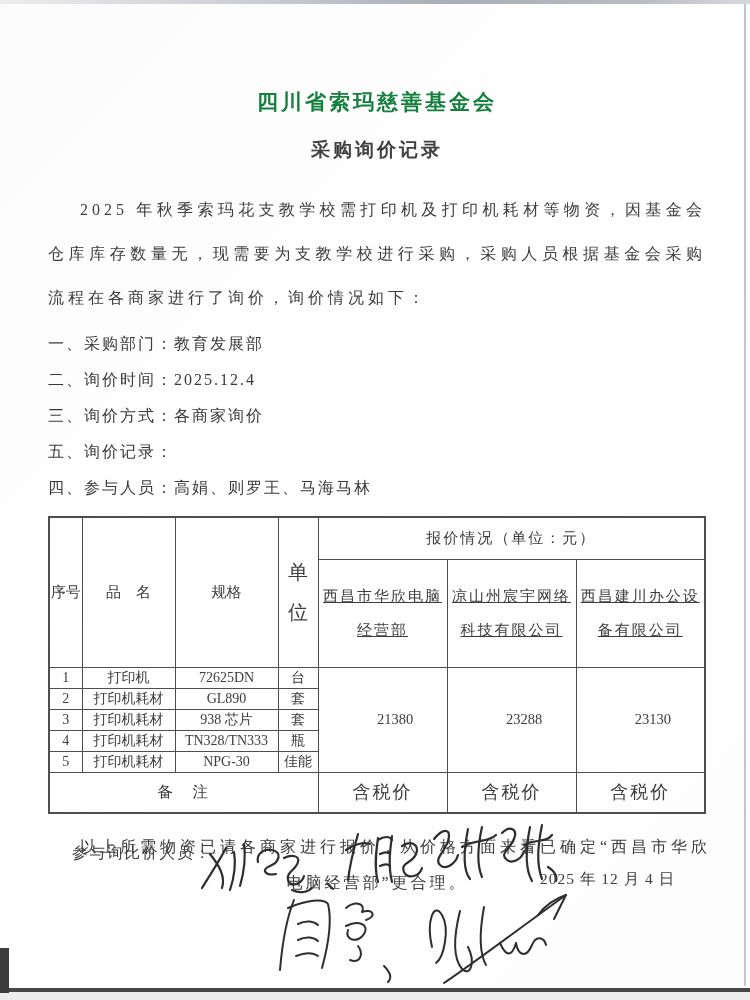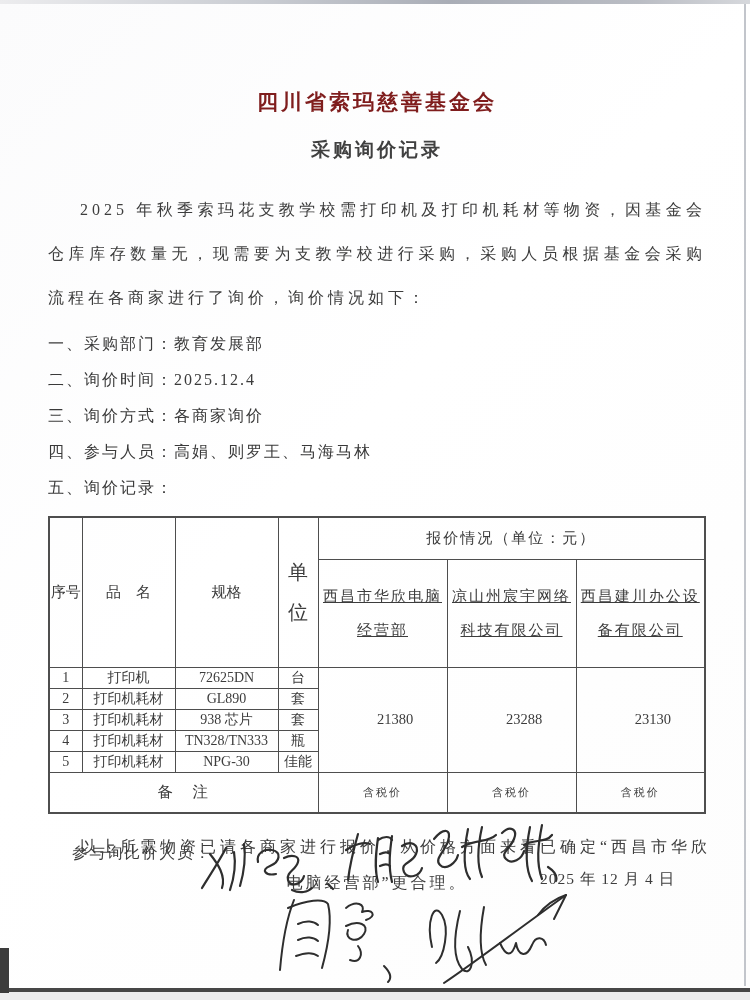--- a/index.html
+++ b/index.html
@@ -14,21 +14,21 @@
   
   .edge-top { position:absolute; top:0; left:0; width:750px; height:4px;
     background:linear-gradient(to right,#ececee 0%,#c9ccd2 35%,#a9adb6 60%,#b9bcc3 85%,#d6d8dc 100%); }
   .edge-bottom-line { position:absolute; top:988px; left:0; width:750px; height:4px; background:#474747; }
   .edge-bottom-below { position:absolute; top:992px; left:0; width:750px; height:8px; background:#ededee; }
   .edge-right { position:absolute; top:4px; left:744px; width:2px; height:982px; background:#c2c5cb; }
   .corner-bl { position:absolute; top:948px; left:0; width:9px; height:45px; background:#3c3c3c; }
 
   .content { position:absolute; top:0; left:48px; width:658px; padding-top:88px; }
 
-  .title { text-align:center; font-size:21px; font-weight:bold; letter-spacing:3px; color:#7f1d1d; }
+  .title { text-align:center; font-size:21px; font-weight:bold; letter-spacing:3px; color:#15803d; }
   .subtitle { text-align:center; font-size:19px; font-weight:bold; letter-spacing:3px; color:#404040; margin-top:21px; }
 
   .intro { margin-top:25px; font-size:16px; line-height:44px; text-indent:2em;
     text-align:justify; letter-spacing:4px; }
 
   .qlist { margin-top:6px; list-style:none; }
   .qlist li { font-size:16px; font-weight:normal; line-height:36px; letter-spacing:2px; color:#3a3a3a; }
 
   table.quote { width:658px; margin-top:10px; border-collapse:collapse; table-layout:fixed; }
   table.quote, table.quote td, table.quote th {
@@ -38,21 +38,21 @@
     font-weight:normal; color:#3c3c3c; overflow:hidden; }
   th.h-index  { width:33px;  font-size:15px; line-height:40px; letter-spacing:0; }
   th.h-prod   { width:93px;  font-size:15px; }
   th.h-spec   { width:103px; font-size:15px; }
   th.h-unit   { width:40px;  font-size:20px; line-height:40px; }
   th.h-group  { height:42px; font-size:15px; letter-spacing:2px; }
   th.h-vendor { height:108px; font-size:15px; line-height:34px; letter-spacing:2px; padding:0 4px;text-decoration:underline; }
   td.c-row    { height:21px; font-size:14px; }
   td.c-quote  { font-size:14.5px;padding-left:25px; }
   td.c-remark-label { height:41px; font-size:15.5px; letter-spacing:2px; }
-  td.c-remark-val   { font-size:11px; letter-spacing:2px; }
+  td.c-remark-val   { font-size:18px; letter-spacing:2px; }
 
   .closing { margin-top:15px; }
   .closing .ln1 { display:block; font-size:16px; line-height:36px; text-indent:2em; letter-spacing:4px; white-space:nowrap; }
   .closing .ln2 { display:block; font-size:16px; line-height:36px; text-align:center; letter-spacing:3px; }
 
   .participants-label { position:absolute; top:843px; left:72px; font-size:15.5px; letter-spacing:2px; }
   .date-line { position:absolute; top:869px; left:540px; font-size:15.5px; letter-spacing:1px; }
 
   .sig { position:absolute; }
   .sig path { fill:none; stroke:#2e2e2e; stroke-width:2.2; stroke-linecap:round; stroke-linejoin:round; }
@@ -71,22 +71,22 @@
 
   <div class="title">四川省索玛慈善基金会</div>
   <div class="subtitle">采购询价记录</div>
 
   <p class="intro">2025 年秋季索玛花支教学校需打印机及打印机耗材等物资，因基金会仓库库存数量无，现需要为支教学校进行采购，采购人员根据基金会采购流程在各商家进行了询价，询价情况如下：</p>
 
   <ul class="qlist">
     <li>一、采购部门：教育发展部</li>
     <li>二、询价时间：2025.12.4</li>
     <li>三、询价方式：各商家询价</li>
+    <li>五、询价记录：</li>
     <li>四、参与人员：高娟、则罗王、马海马林</li>
-    <li>五、询价记录：</li>
   </ul>
 
   <table class="quote">
     <tbody>
         <tr>
       <th class="h-index" rowspan="2">序号</th>
       <th class="h-prod" rowspan="2">品　名</th>
       <th class="h-spec" rowspan="2">规格</th>
       <th class="h-unit" rowspan="2">单位</th>
       <th class="h-group" colspan="3">报价情况（单位：元）</th>

